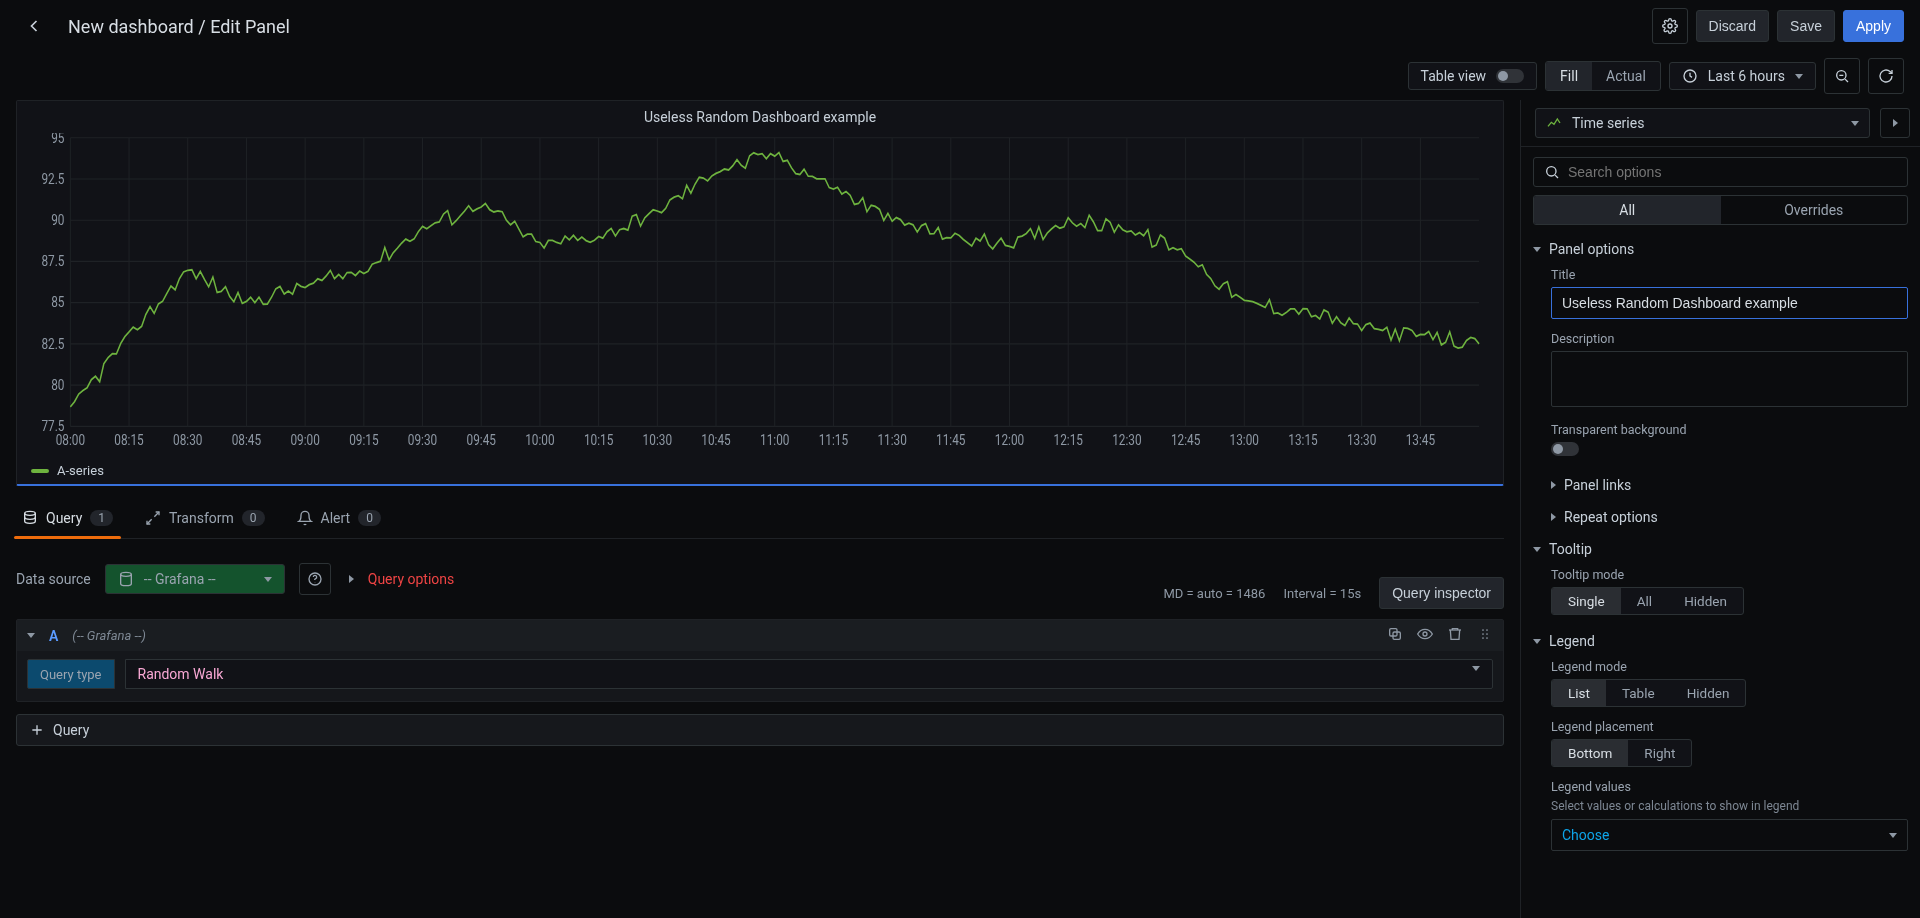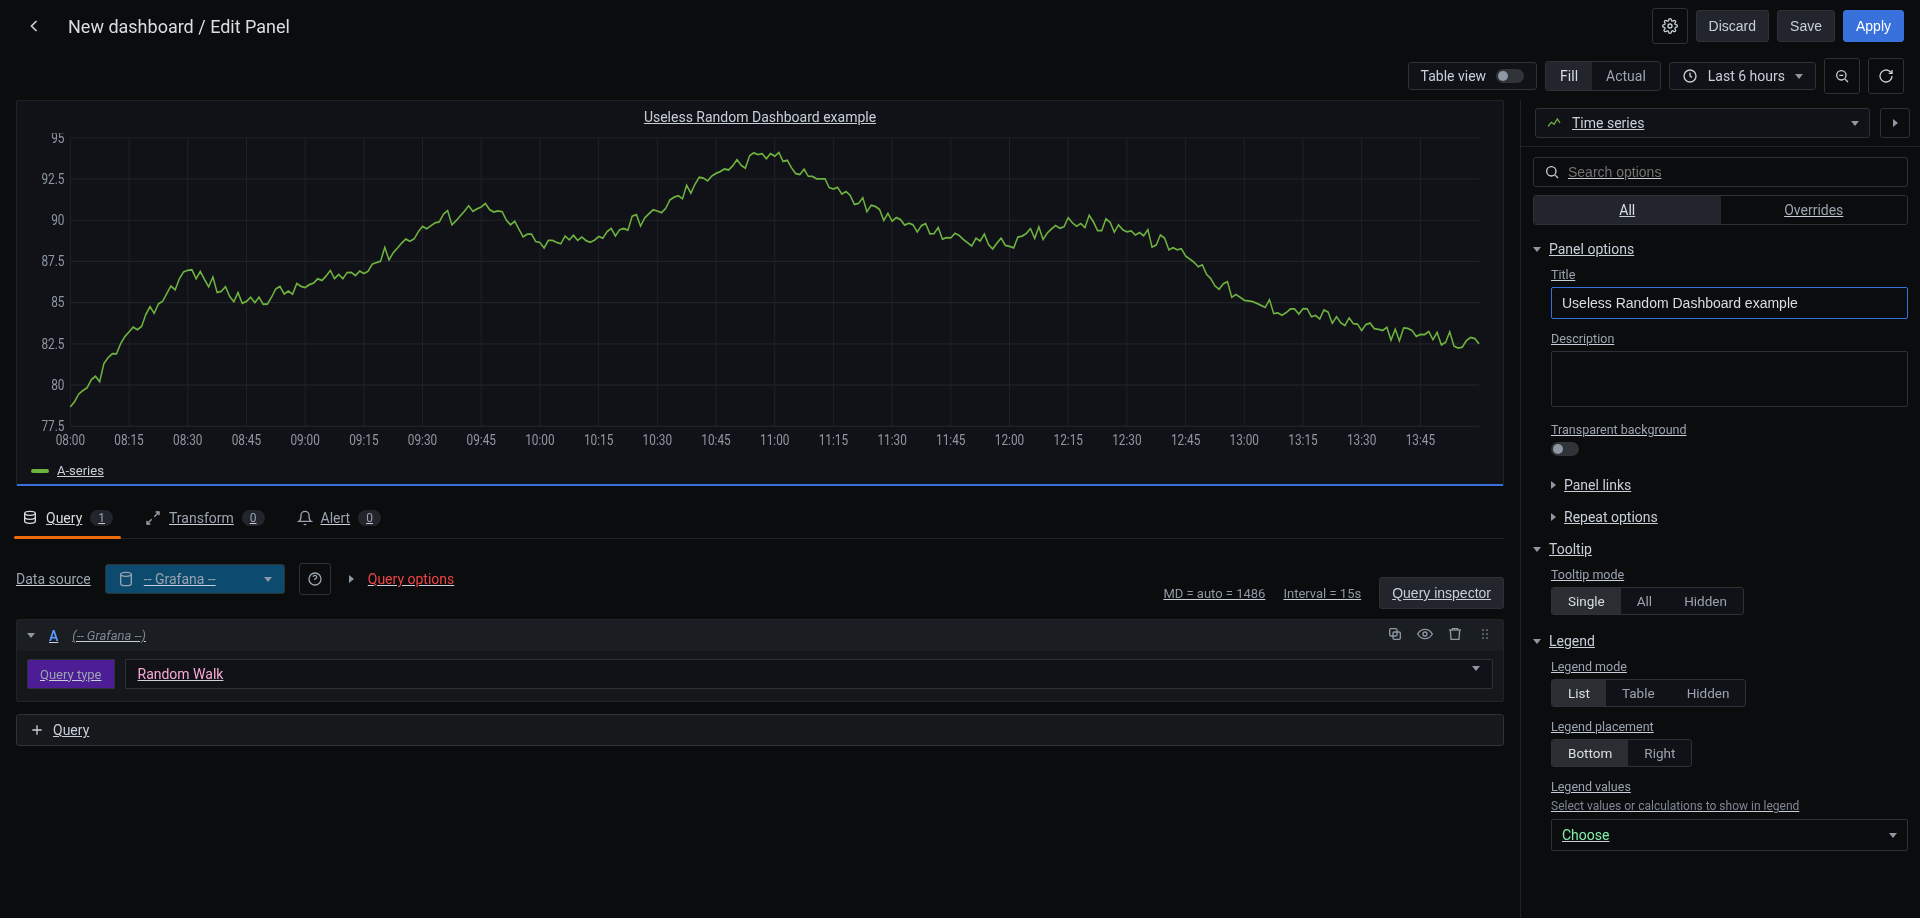--- a/index.html
+++ b/index.html
@@ -50,21 +50,21 @@
 .mini-switch {
   width: 28px; height: 14px; border-radius: 8px; background: #303338;
   position: relative; display: inline-block;
 }
 .mini-switch::after {
   content: ""; position: absolute; left: 2px; top: 2px; width: 10px; height: 10px;
   border-radius: 50%; background: #8e98a4;
 }
 
 
-.workspace { display: flex; height: calc(918px - 48px - 52px); text-decoration: underline; }
+.workspace { display: flex; height: calc(918px - 48px - 52px); }
 .main { flex: 1 1 auto; display: flex; flex-direction: column; padding: 0 16px 0 16px; min-width: 0; }
 .side { flex: 0 0 400px; border-left: 1px solid #1f2226; display: flex; flex-direction: column; }
 
 
 .chart-panel {
   background: #111217; border: 1px solid #1f2226; border-radius: 2px;
   height: 386px; position: relative; display: flex; flex-direction: column;
   border-bottom: 2px solid #3871dc;
 }
 .chart-title { text-align: center; color: #c7d0d9; padding: 8px 0 4px 0; font-size: 14px; }
@@ -95,42 +95,42 @@
   content: ""; position: absolute; left: -6px; right: -6px; bottom: -1px;
   height: 3px; background: #ee6c0c; border-radius: 2px;
 }
 
 
 .query-toolbar {
   display: flex; align-items: center; gap: 14px; padding: 10px 0; color: #9aa4b0;
 }
 .ds-select {
   display: inline-flex; align-items: center; gap: 10px;
-  background: #0c4a6e; border: 1px solid #2c3235; border-radius: 3px;
+  background: #14532d; border: 1px solid #2c3235; border-radius: 3px;
   padding: 6px 12px; min-width: 180px; cursor: pointer;
 }
 .ds-select .chev { margin-left: auto; }
 .link { color: #ef4444; cursor: pointer; }
 .query-toolbar-right { margin-left: auto; display: flex; align-items: center; gap: 18px; font-size: 13px; color: #8e98a4; margin-top: 28px; }
 
 .query-row {
   background: #15171b; border: 1px solid #1f2226; border-radius: 2px;
 }
 .query-header {
   display: flex; align-items: center; gap: 14px; padding: 6px 10px;
   background: #1a1d21;
 }
 .query-letter { color: #5b9bff; font-weight: 600; }
 .query-ds { color: #7d8793; font-style: italic; font-size: 13px; }
 .query-header .tools { margin-left: auto; display: flex; gap: 14px; color: #8e98a4; }
 .query-body {
   display: flex; align-items: stretch; padding: 8px 10px 12px 10px; gap: 10px;
 }
 .field-label {
-  background: #4c1d95; border: 1px solid #2c3235; padding: 6px 12px;
+  background: #0c4a6e; border: 1px solid #2c3235; padding: 6px 12px;
   border-radius: 2px 0 0 2px; color: #9aa4b0; font-size: 13px;
   display: flex; align-items: center;
 }
 .field-value {
   flex: 1 1 auto; background: #111217; border: 1px solid #2c3235;
   padding: 6px 12px; border-radius: 0 2px 2px 0; color: #f9a8d4;
   display: flex; align-items: flex-start;
 }
 .field-value .chev { margin-left: auto; }
 
@@ -181,21 +181,21 @@
   border-radius: 2px; resize: none;
 }
 .seg-group {
   display: inline-flex; background: #111217; border: 1px solid #2c3235;
   border-radius: 3px; overflow: hidden;
 }
 .seg-group .s { padding: 5px 16px; cursor: pointer; color: #9aa4b0; font-size: 13.5px; }
 .seg-group .s.active { background: #2a2d32; color: #d8dee4; }
 .dropdown {
   width: 100%; background: #0b0c0e; border: 1px solid #2c3235;
-  border-radius: 2px; padding: 7px 10px; color: #86efac;
+  border-radius: 2px; padding: 7px 10px; color: #0ea5e9;
   display: flex; align-items: center; cursor: pointer;
 }
 .dropdown .chev { margin-left: auto; }
 
 svg.ico { width: 16px; height: 16px; stroke: currentColor; fill: none; stroke-width: 2; }
 svg.ico.lg { width: 20px; height: 20px; }
 .chev { display: inline-block; width: 0; height: 0; border-left: 4px solid transparent; border-right: 4px solid transparent; border-top: 5px solid #8e98a4; }
 .chev.right { border-top: 4px solid transparent; border-bottom: 4px solid transparent; border-left: 5px solid #8e98a4; border-right: none; }
 </style>
 </head>

